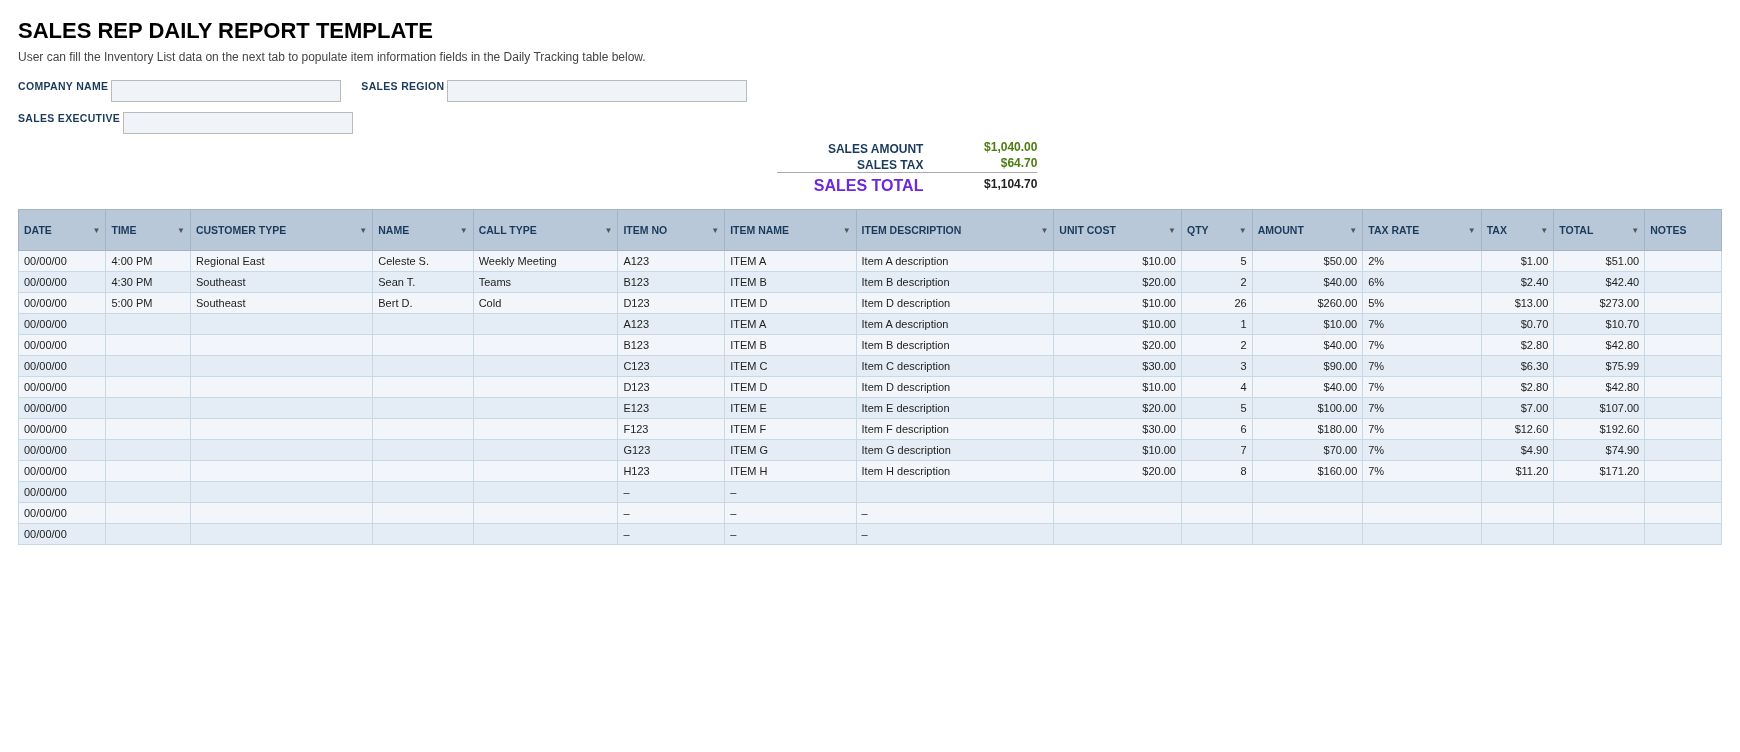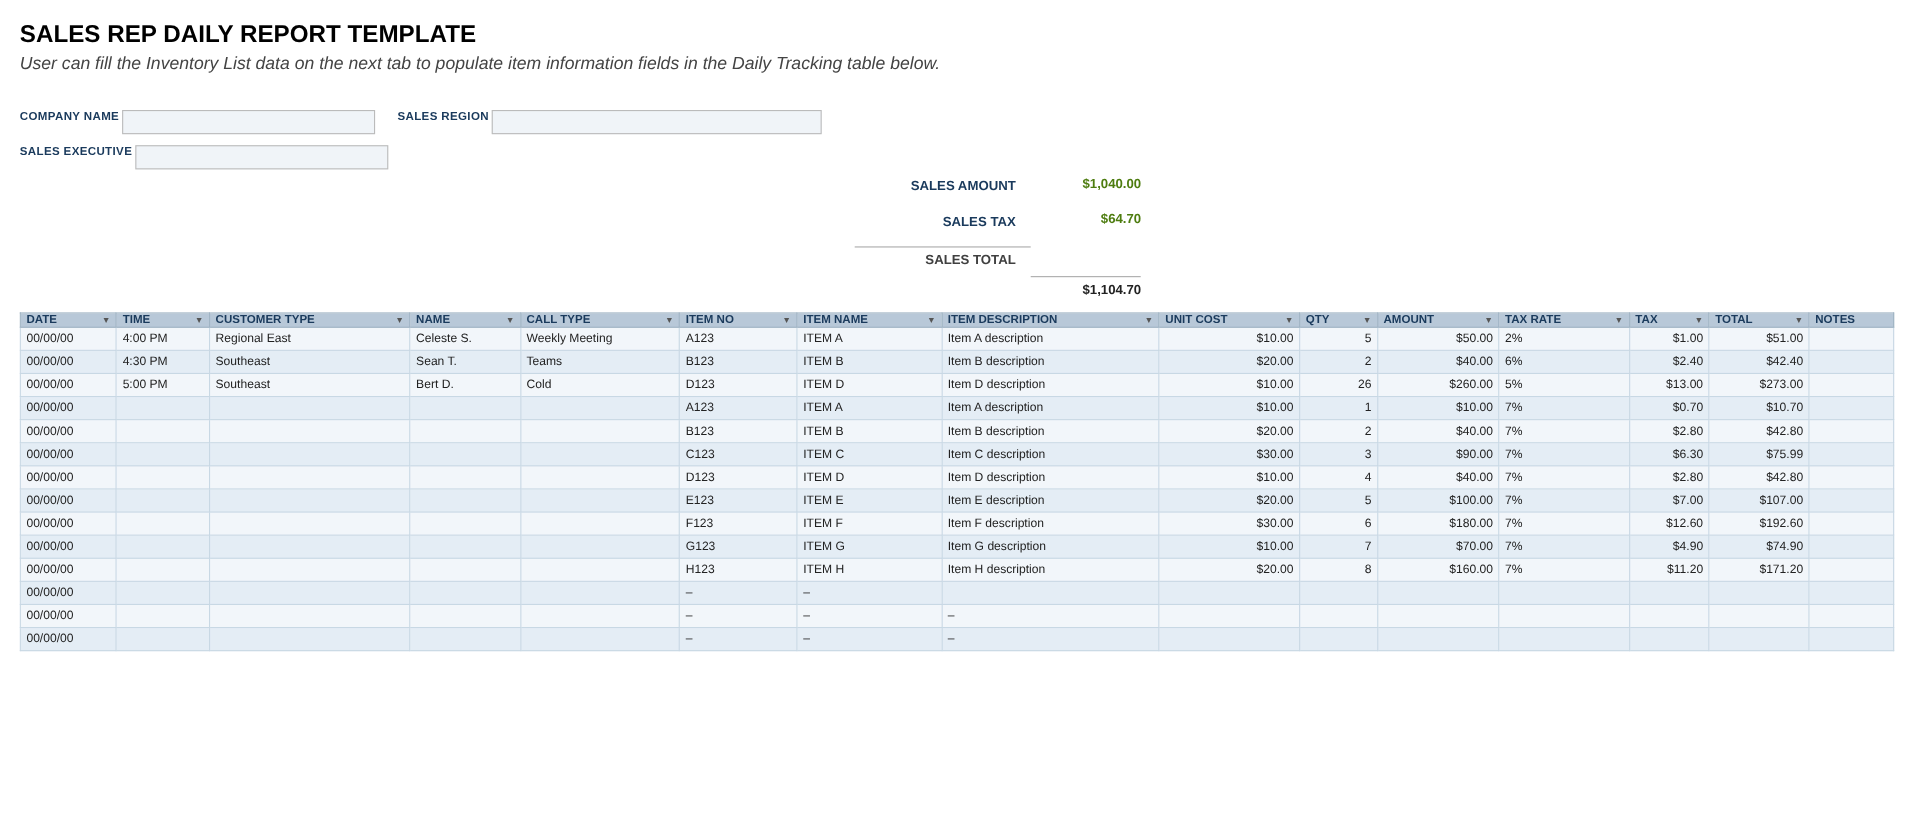--- a/index.html
+++ b/index.html
@@ -5,24 +5,23 @@
     * { box-sizing: border-box; margin: 0; padding: 0; }
     body { font-family: Arial, sans-serif; font-size: 12px; background: #fff; padding: 18px; color: #222; }
 
     .page-title {
       font-size: 22px;
       font-weight: bold;
       color: #000000;
       margin-bottom: 6px;
     }
     .subtitle {
-      font-size: 16px;
+      font-size: 12px;
       color: #444;
-      font-style: italic;
-      margin-bottom: 32px;
+      margin-bottom: 16px;
     }
 
     .form-row {
       display: flex;
       gap: 20px;
       align-items: flex-start;
     }
 
     .form-group {
       display: flex;
@@ -57,21 +56,21 @@
       border-collapse: collapse;
       margin-top: 14px;
       font-size: 11px;
     }
 
     .data-table thead tr {
       background: #b8c8d8;
     }
 
     .data-table thead th {
-      padding: 0 5px;
+      padding: 14px 5px;
       text-align: left;
       font-weight: bold;
       color: #1a3a5c;
       text-transform: uppercase;
       font-size: 10.5px;
       border: 1px solid #a0b4c4;
       white-space: nowrap;
     }
 
     .data-table thead th .th-inner {
@@ -119,21 +118,21 @@
       flex: 1;
       display: flex;
       justify-content: flex-start;
       align-items: flex-end;
       padding-top: 60px;
     }
 
     .summary-grid {
       display: grid;
       grid-template-columns: 160px 100px;
-      row-gap: 16px;
+      row-gap: 0;
     }
 
     .summary-grid .s-label {
       font-weight: bold;
       color: #1a3a5c;
       text-align: right;
       font-size: 12px;
       text-transform: uppercase;
       padding-right: 14px;
       padding-top: 2px;
@@ -141,37 +140,36 @@
 
     .summary-grid .s-value {
       font-weight: bold;
       color: #4d7c0f;
       text-align: right;
       font-size: 12px;
     }
 
     .summary-grid .s-total-label {
       font-weight: bold;
-      color: #404040;
+      color: #6d28d9;
       text-align: right;
-      font-size: 12px;
+      font-size: 16px;
       text-transform: uppercase;
       padding-right: 14px;
       border-top: 1px solid #aaa;
       padding-top: 4px;
     }
 
     .summary-grid .s-total-value {
       font-weight: bold;
       color: #222;
       text-align: right;
       font-size: 12px;
       border-top: 1px solid #aaa;
       padding-top: 4px;
-      margin-top: 27px;
     }
   </style>
 </head>
 <body>
 
 <div class="page-title">SALES REP DAILY REPORT TEMPLATE</div>
 <div class="subtitle">User can fill the Inventory List data on the next tab to populate item information fields in the Daily Tracking table below.</div>
 
 <div class="layout-container">
   <div class="left-forms">

